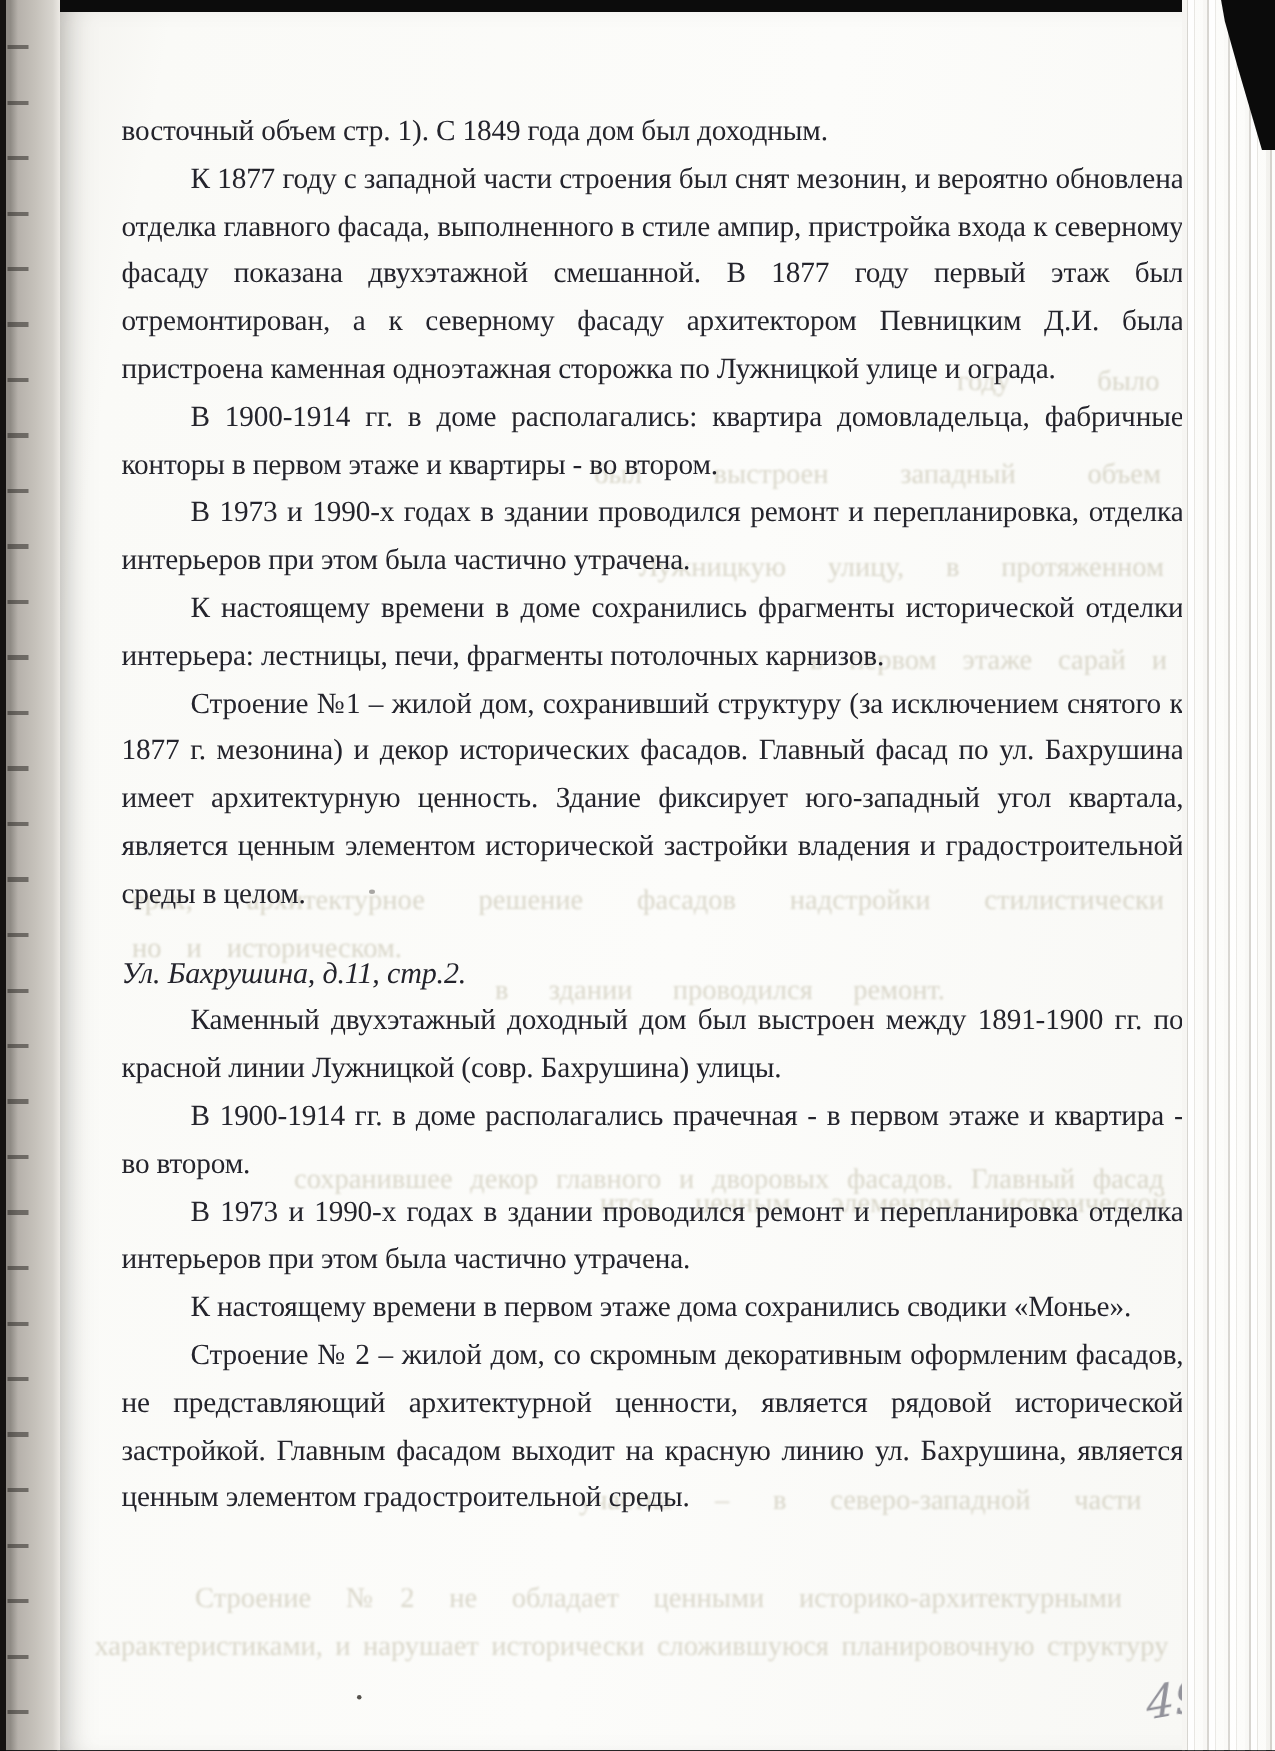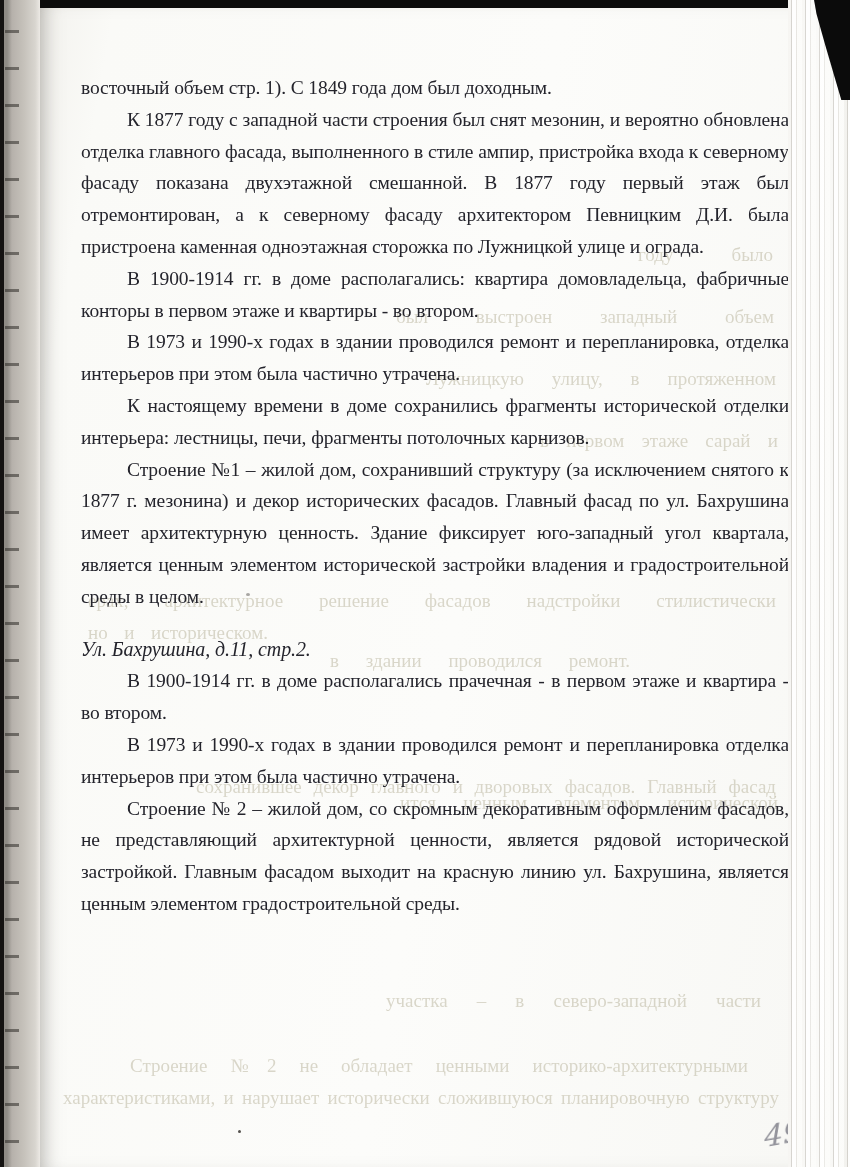--- a/index.html
+++ b/index.html
@@ -105,22 +105,24 @@
         <div class="ghost-line" style="top: 1079px; left: 25px; width: 716px;">характеристиками, и нарушает исторически сложившуюся планировочную структуру</div>
       </div>
     <div class="text-block" id="text-block">
         <p>восточный объем стр. 1). С 1849 года дом был доходным.</p>
         <p class="indent">К 1877 году с западной части строения был снят мезонин, и вероятно обновлена отделка главного фасада, выполненного в стиле ампир, пристройка входа к северному фасаду показана двухэтажной смешанной. В 1877 году первый этаж был отремонтирован, а к северному фасаду архитектором Певницким Д.И. была пристроена каменная одноэтажная сторожка по Лужницкой улице и ограда.</p>
         <p class="indent">В 1900-1914 гг. в доме располагались: квартира домовладельца, фабричные конторы в первом этаже и квартиры - во втором.</p>
         <p class="indent">В 1973 и 1990-х годах в здании проводился ремонт и перепланировка, отделка интерьеров при этом была частично утрачена.</p>
         <p class="indent">К настоящему времени в доме сохранились фрагменты исторической отделки интерьера: лестницы, печи, фрагменты потолочных карнизов.</p>
         <p class="indent">Строение №1 – жилой дом, сохранивший структуру (за исключением снятого к 1877 г. мезонина) и декор исторических фасадов. Главный фасад по ул. Бахрушина имеет архитектурную ценность. Здание фиксирует юго-западный угол квартала, является ценным элементом исторической застройки владения и градостроительной среды в целом.</p>
         <h2>Ул. Бахрушина, д.11, стр.2.</h2>
+        <p class="indent">Каменный двухэтажный доходный дом был выстроен между 1891-1900 гг. по красной линии Лужницкой (совр. Бахрушина) улицы.</p>
         <p class="indent">В 1900-1914 гг. в доме располагались прачечная - в первом этаже и квартира - во втором.</p>
         <p class="indent">В 1973 и 1990-х годах в здании проводился ремонт и перепланировка отделка интерьеров при этом была частично утрачена.</p>
+        <p class="indent">К настоящему времени в первом этаже дома сохранились сводики «Монье».</p>
         <p class="indent">Строение № 2 – жилой дом,  со скромным декоративным оформленим фасадов, не представляющий архитектурной ценности, является рядовой исторической застройкой.  Главным фасадом выходит на красную линию ул. Бахрушина, является ценным элементом градостроительной среды.</p>
       </div>
     <div class="page-number">49</div>
     <div class="speck s1"></div>
     <div class="speck s2"></div>
   </div>
 
   <div class="page-stack"></div>
   <div class="corner-black"></div>
   <div class="topleft-notch"></div>

